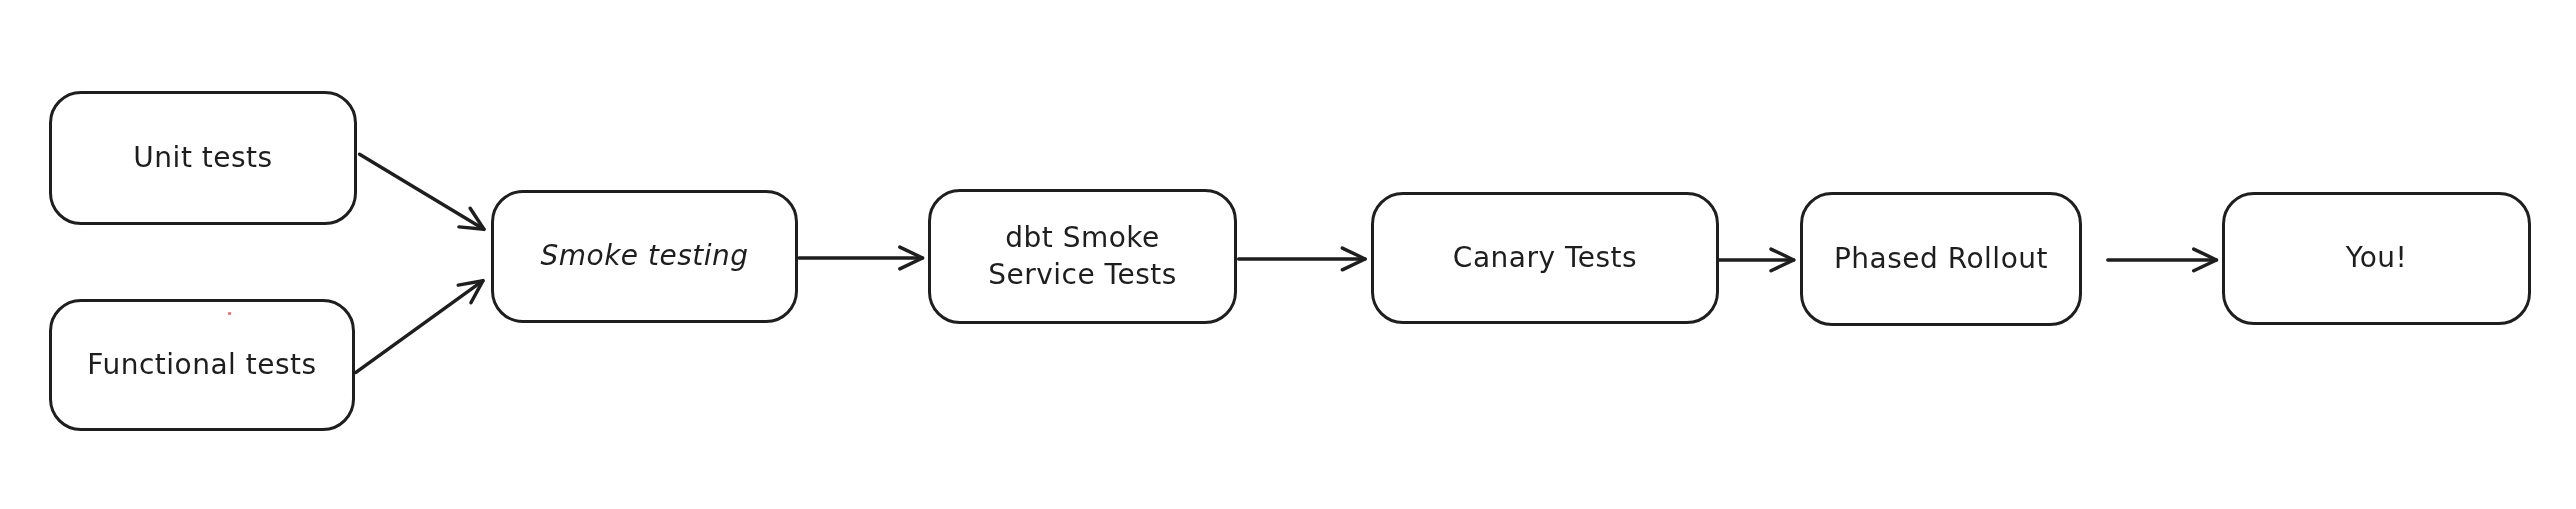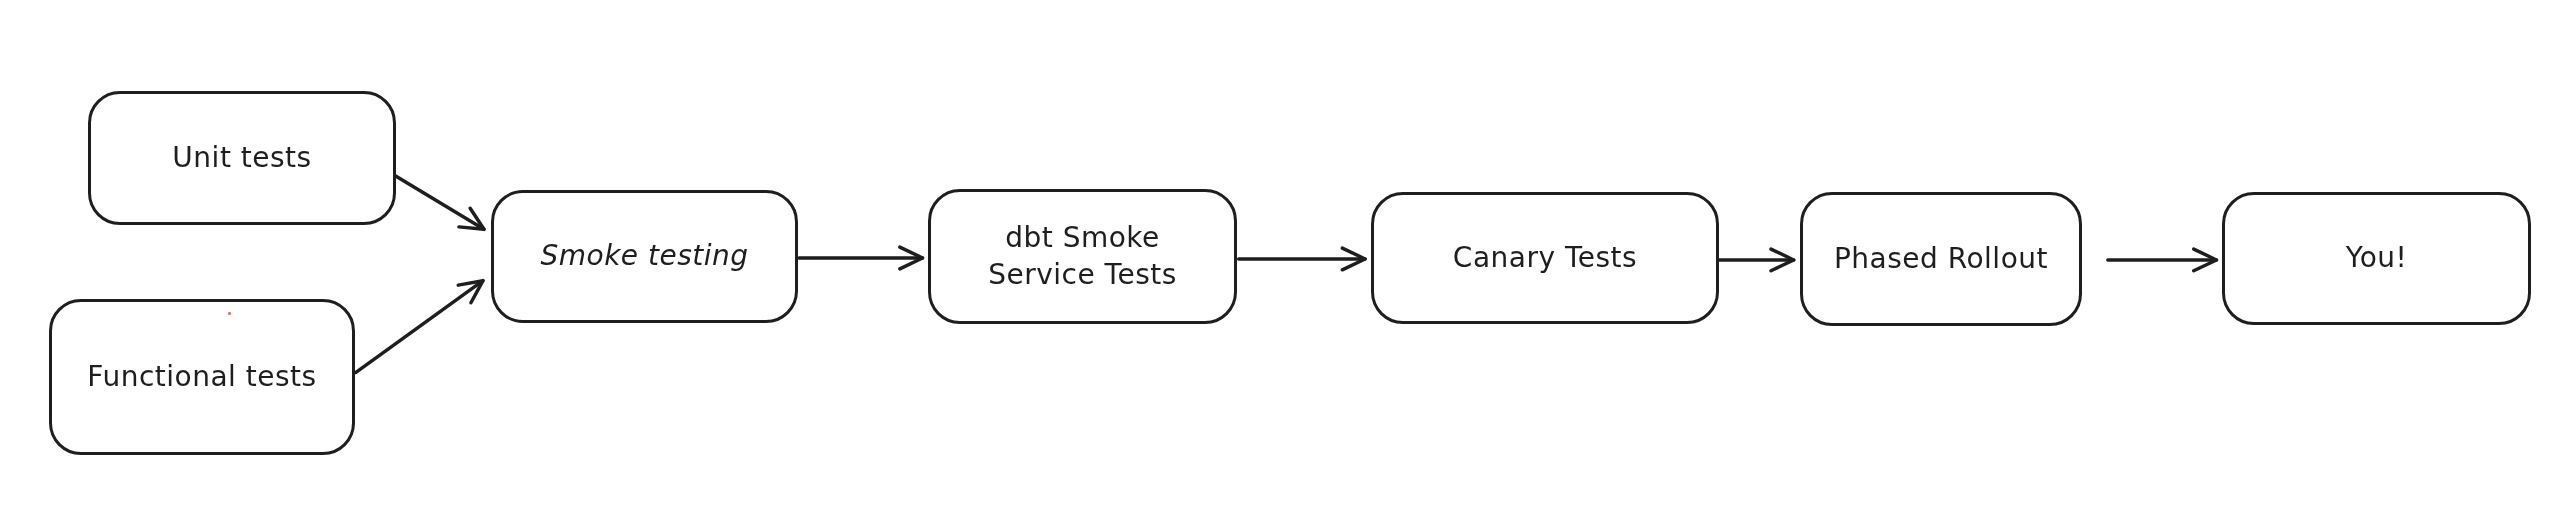--- a/index.html
+++ b/index.html
@@ -59,25 +59,25 @@
     <g fill="none" stroke-width="3.5" stroke-linecap="round" style="stroke: var(--stroke, #1e1e1e);">
       <line x1="364" y1="156" x2="490" y2="232" marker-end="url(#arrowhead)"></line>
       <line x1="360" y1="377" x2="489" y2="284" marker-end="url(#arrowhead)"></line>
       <line x1="809" y1="261" x2="934" y2="261" marker-end="url(#arrowhead)"></line>
       <line x1="1254" y1="262" x2="1382" y2="262" marker-end="url(#arrowhead)"></line>
       <line x1="1701" y1="263" x2="1816" y2="263" marker-end="url(#arrowhead)"></line>
       <line x1="2134" y1="263" x2="2244" y2="263" marker-end="url(#arrowhead)"></line>
     </g>
   </svg>
 
-  <div class="node" style="left:49px; top:91px; width:308px; height:134px;margin-left:39px;">
+  <div class="node" style="left:49px; top:91px; width:308px; height:134px;">
     <span>Unit tests</span>
   </div>
 
-  <div class="node" style="left:49px; top:299px; width:306px; height:156px;">
+  <div class="node" style="left:49px; top:299px; width:306px; height:132px;">
     <span>Functional tests</span>
   </div>
 
   <div class="node" style="left:491px; top:190px; width:307px; height:133px;font-style:italic;">
     <span>Smoke testing</span>
   </div>
 
   <div class="node" style="left:928px; top:189px; width:309px; height:135px;">
     <span>dbt Smoke
 Service Tests</span>

